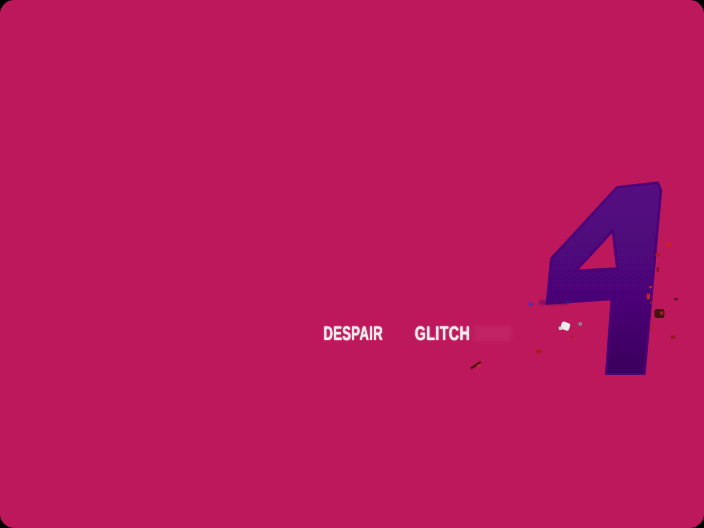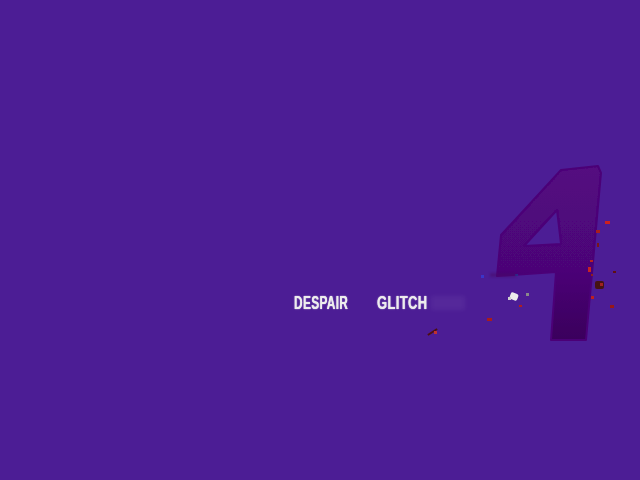--- a/index.html
+++ b/index.html
@@ -25,21 +25,21 @@
     text-shadow: 0 0 2px rgba(255,255,255,0.45), 0 0 1px rgba(255,255,255,0.8);
     transform-origin: left top;
   }
   .word-despair { left: 294px; transform: scaleX(0.66); }
   .word-glitch  { left: 377px; transform: scaleX(0.72); }
   .speck { position: absolute; pointer-events: none; }
 </style>
 </head>
 <body>
 
-<div class="stage" style="background: #4c1d95;">
+<div class="stage" style="background: #be185d; border-radius: 13px;">
 
   <svg class="numeral-svg" viewBox="0 0 640 480" role="img" aria-label="4">
     <title>4</title>
     <defs>
       <linearGradient id="grad4" x1="0" y1="0" x2="0" y2="1">
         <stop offset="0" stop-color="#540880"></stop>
         <stop offset="0.6" stop-color="#4B0677"></stop>
         <stop offset="1" stop-color="#3A045C"></stop>
       </linearGradient>
       <filter id="soften" x="-5%" y="-5%" width="110%" height="110%">

